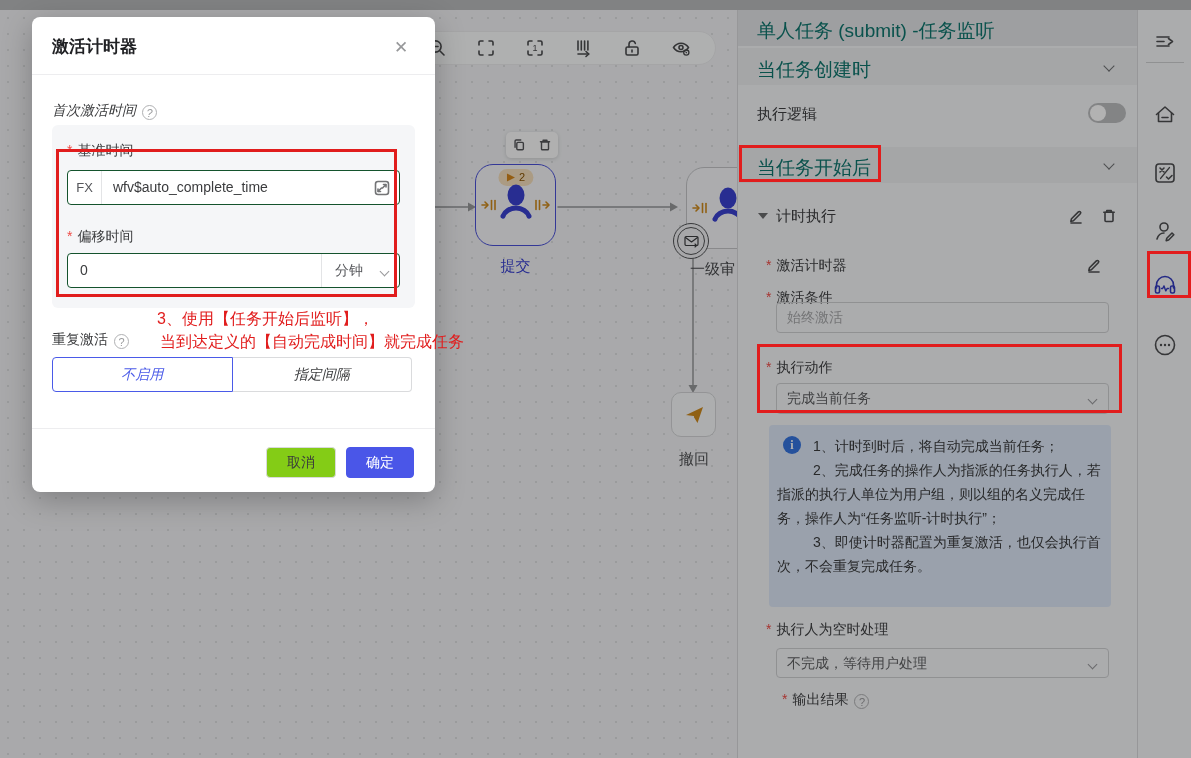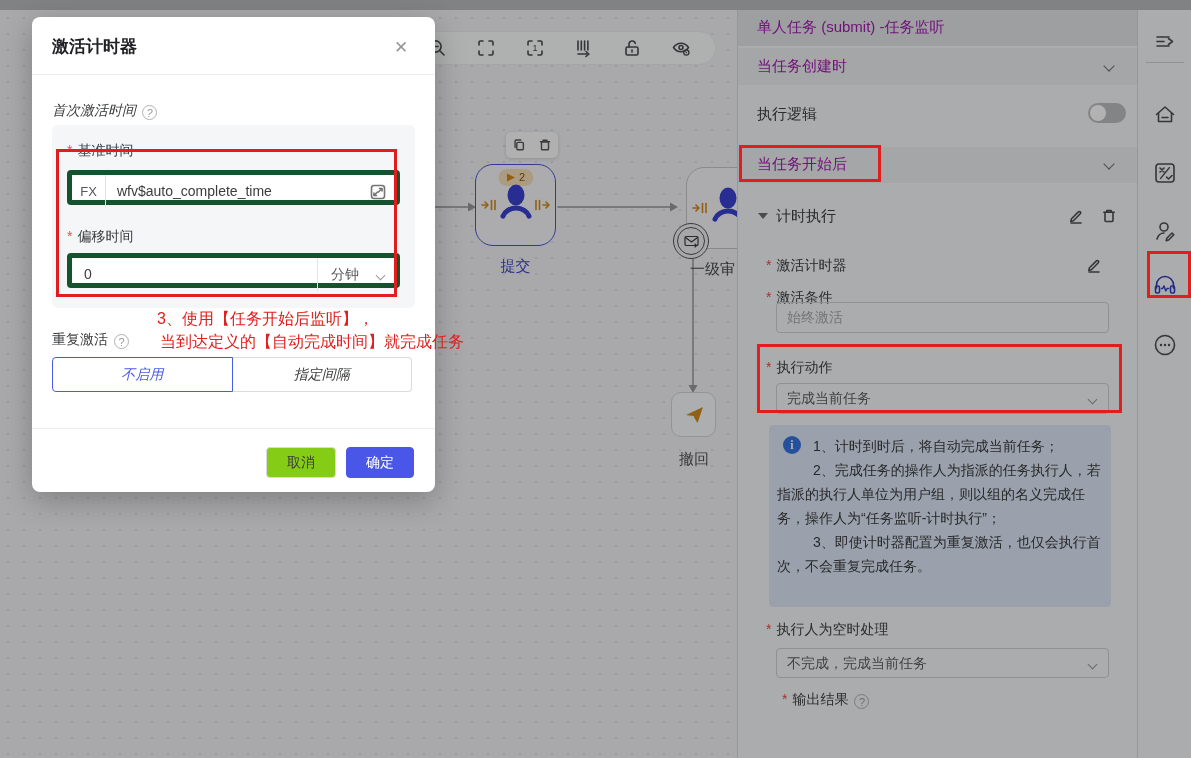--- a/index.html
+++ b/index.html
@@ -48,21 +48,21 @@
 
   #mail-circle { left:673px; top:213px; width:36px; height:36px; border:1.4px solid #525356; border-radius:50%;
     background:#eff0f2; display:flex; align-items:center; justify-content:center; }
   #mail-circle .inner { width:28px; height:28px; border:1px solid #525356; border-radius:50%;
     display:flex; align-items:center; justify-content:center; color:#3c3d40; }
 
   
   .band { position:absolute; left:0; width:400px; }
   .band-title { background:#e2e4e7; }
   .band-sec { background:#eceef0; }
-  .band-text { position:absolute; left:19px; font-size:15px; color:#a21caf; }
+  .band-text { position:absolute; left:19px; font-size:19px; color:#0f766e; }
   .chev { position:absolute; width:10px; height:10px; }
   .chev::before { content:""; position:absolute; left:1px; top:1px; width:7px; height:7px;
     border-right:1.6px solid #6f7073; border-bottom:1.6px solid #6f7073; transform:rotate(45deg); }
   .chev-sm::before { border-color:#98999b; width:6px; height:6px; }
   .plabel { position:absolute; font-size:14px; color:#3f4042; }
   .req { color:#ef4a45; margin-right:5px; font-size:14px; }
   .pinput { position:absolute; left:38px; width:333px; height:31px; border:1px solid #cfd0d2; border-radius:4px;
     background:transparent; font-size:14px; color:#5f6062; padding:0 26px 0 10px; line-height:29px;
     white-space:nowrap; overflow:hidden; }
   .pinput.ph { color:#a8a9ab; }
@@ -89,21 +89,21 @@
   
   #dim { left:0; top:0; width:1191px; height:758px; background:rgba(0,0,0,.30); z-index:50; }
   #modal { left:32px; top:17px; width:403px; height:475px; background:#ffffff; border-radius:8px;
     box-shadow:0 8px 30px rgba(0,0,0,.25); z-index:100; }
   #modal-title { position:absolute; left:20px; top:18px; font-size:17px; font-weight:bold; color:#202124; }
   #modal-close { position:absolute; left:362px; top:20px; font-size:17px; color:#97989a; cursor:pointer; }
   #modal-hd-divider { position:absolute; left:0; top:57px; width:403px; border-top:1px solid #ededef; }
   #first-act-label { position:absolute; left:20px; top:85px; font-size:14px; color:#3b3c3e;font-style:italic; }
   #graybox { position:absolute; left:20px; top:108px; width:363px; height:183px; background:#f5f6f8; border-radius:6px; }
   .gb-label { position:absolute; left:15px; font-size:14px; color:#3b3c3e; }
-  .m-input { position:absolute; left:15px; width:333px; height:35px; background:#fff; border:5px solid #14532d; border-radius:4px; }
+  .m-input { position:absolute; left:15px; width:333px; height:35px; background:#fff; border:1px solid #14532d; border-radius:4px; }
   #fx-seg { position:absolute; left:0; top:0; width:34px; height:33px; border-right:1px solid #e3e4e6;
     font-size:13px; color:#55565a; text-align:center; line-height:33px; }
   #fx-value { position:absolute; left:45px; top:0; font-size:14px; color:#3b3c3e; line-height:33px; }
   #expand-ic { position:absolute; right:8px; top:8px; width:18px; height:18px; color:#737476; cursor:pointer; }
   #expand-ic svg { width:18px; height:18px; }
   #offset-value { position:absolute; left:12px; top:0; font-size:14px; color:#3b3c3e; line-height:33px; }
   #unit-seg { position:absolute; right:0; top:0; width:78px; height:33px; border-left:1px solid #e3e4e6; }
   #unit-text { position:absolute; left:13px; top:0; font-size:14px; color:#55565a; line-height:33px; }
   #repeat-label { position:absolute; left:20px; top:314px; font-size:14px; color:#3b3c3e; }
   #segmented { position:absolute; left:20px; top:340px; width:360px; height:35px; display:flex;font-style:italic; }
@@ -336,21 +336,21 @@
 
   <div id="info-box">
     <span id="info-icon">i</span>
     <div class="item">1、计时到时后，将自动完成当前任务；</div>
     <div class="item">2、完成任务的操作人为指派的任务执行人，若指派的执行人单位为用户组，则以组的名义完成任务，操作人为“任务监听-计时执行”；</div>
     <div class="item">3、即使计时器配置为重复激活，也仅会执行首次，不会重复完成任务。</div>
   </div>
 
   <span class="plabel" style="left:28px;top:611px"><span class="req">*</span><span>执行人为空时处理</span></span>
   <div class="pinput" style="top:638px;height:30px">
-    <span>不完成，完成当前任务</span>
+    <span>不完成，等待用户处理</span>
     <span class="chev chev-sm" style="right:10px;top:11px;left:auto"></span>
   </div>
 
   <span class="plabel" style="left:44px;top:681px"><span class="req">*</span><span>输出结果</span><span class="help">?</span></span>
 </div>
 
 <div id="sidebar" class="abs">
   <span class="sb-ic" style="top:19px">
     <svg viewBox="0 0 26 26">
         <line x1="5" y1="8" x2="17" y2="8"></line>

